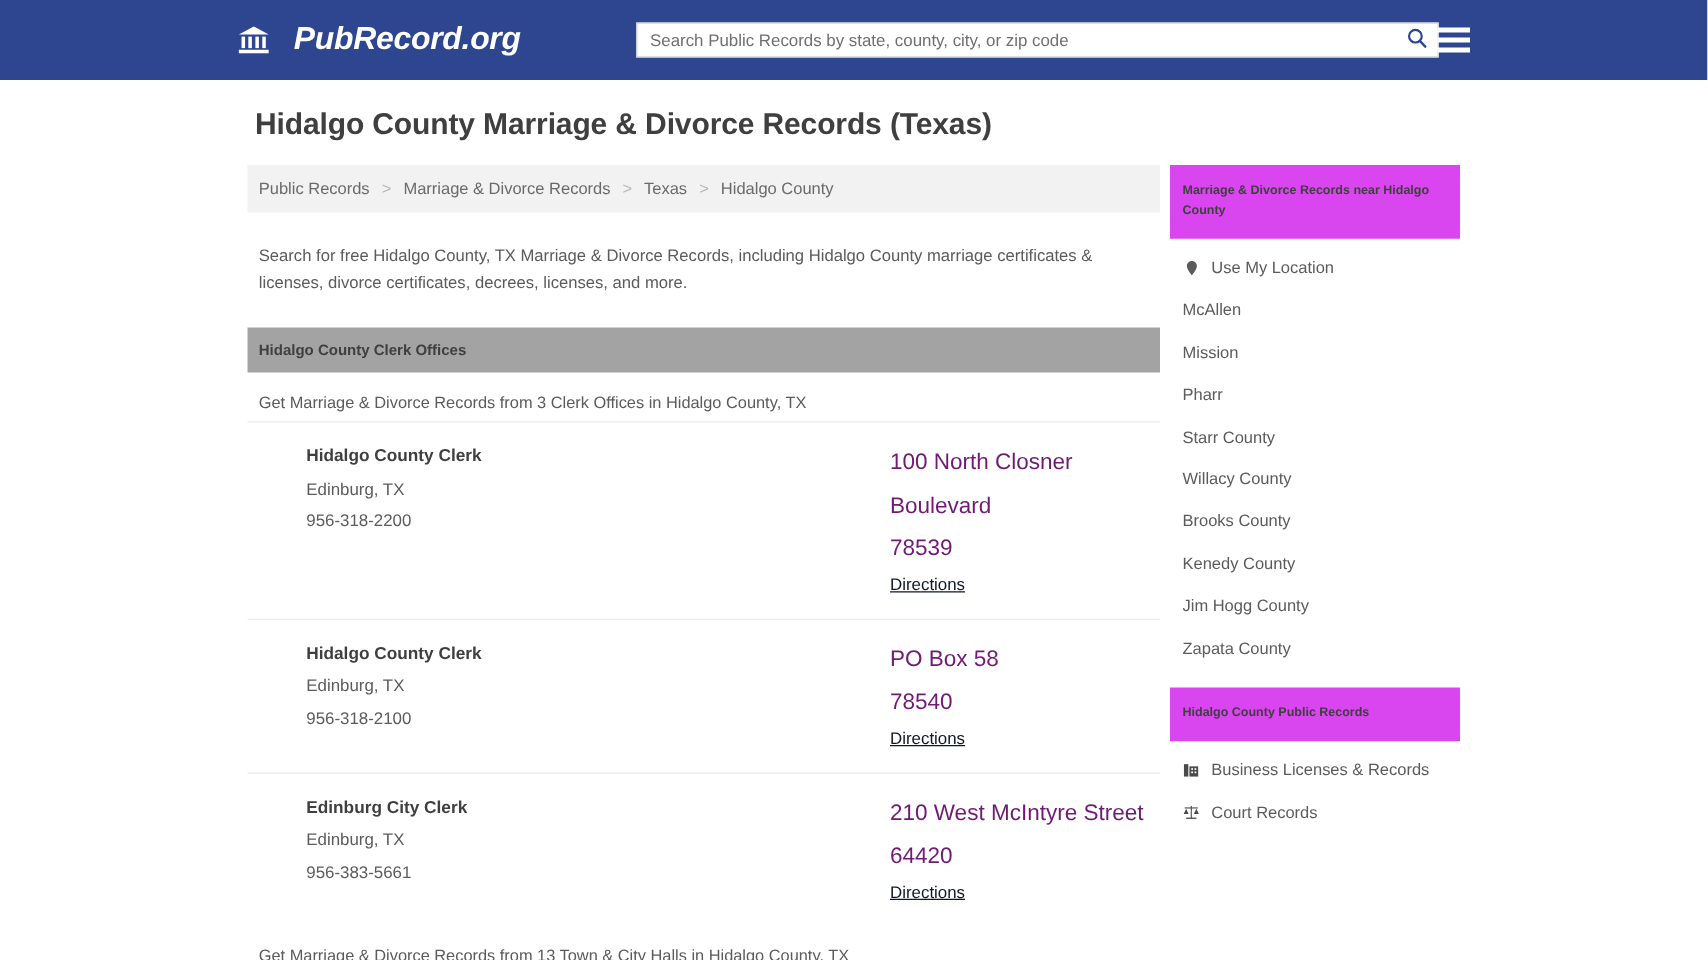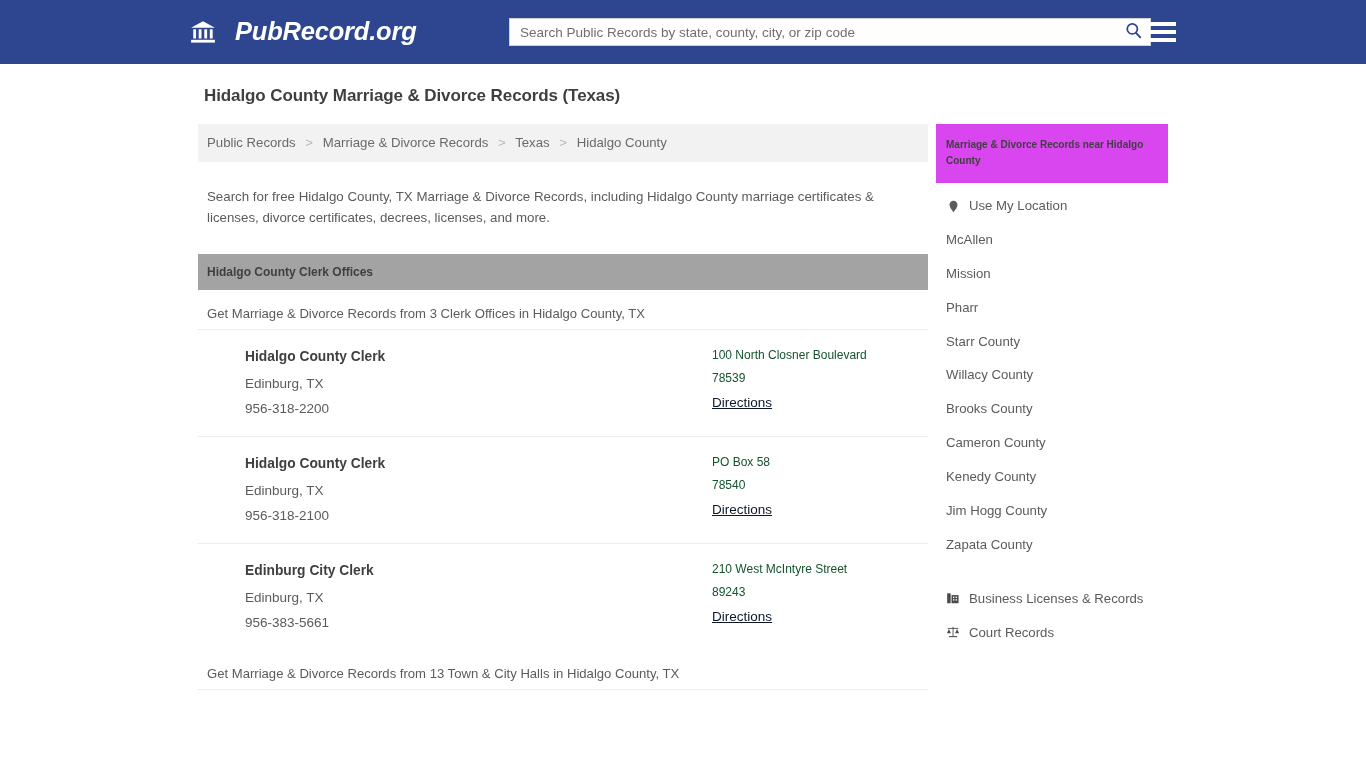--- a/index.html
+++ b/index.html
@@ -96,21 +96,21 @@
 
   
   .page {
     width: 970px;
     margin: 0 auto;
     padding-top: 22px;
     display: block;
     position: relative;
   }
   .page-title {
-    font-size: 17px;
+    font-size: 24px;
     font-weight: bold;
     color: #3f3f3f;
     margin: 0 0 18px 6px;
     letter-spacing: -0.1px;
   }
   .columns { display: flex; align-items: flex-start; }
   .col-main { width: 730px; flex: 0 0 730px; }
   .col-side { width: 232px; flex: 0 0 232px; margin-left: 8px; }
 
   
@@ -163,22 +163,22 @@
     font-weight: bold;
     color: #3f3f3f;
     line-height: 1.9;
   }
   .l-line {
     font-size: 13.5px;
     color: #5b5b5b;
     line-height: 1.92;
   }
   .l-addr {
-    font-size: 12px;
-    color: #14532d;
+    font-size: 18px;
+    color: #701a75;
     line-height: 1.9;
   }
   .l-dir {
     font-size: 13.5px;
     color: #0f172a;
     line-height: 1.92;
     text-decoration: underline;
     cursor: pointer;
     display: inline-block;
   }
@@ -293,21 +293,21 @@
       </div>
 
       <div class="listing">
         <div class="lcol">
           <div class="l-name">Edinburg City Clerk</div>
           <div class="l-line">Edinburg, TX</div>
           <div class="l-line">956-383-5661</div>
         </div>
         <div class="rcol">
           <div class="l-addr">210 West McIntyre Street</div>
-          <div class="l-addr">89243</div>
+          <div class="l-addr">64420</div>
           <div><a class="l-dir" href="#">Directions</a></div>
         </div>
       </div>
 
       <div class="section-note">Get Marriage &amp; Divorce Records from 13 Town &amp; City Halls in Hidalgo County, TX</div>
 
       <div class="listing">
         
         
       </div>
@@ -338,35 +338,33 @@
         <li class="side-item">
           <span class="sitxt">Starr County</span>
         </li>
         <li class="side-item">
           <span class="sitxt">Willacy County</span>
         </li>
         <li class="side-item">
           <span class="sitxt">Brooks County</span>
         </li>
         <li class="side-item">
-          <span class="sitxt">Cameron County</span>
-        </li>
-        <li class="side-item">
           <span class="sitxt">Kenedy County</span>
         </li>
         <li class="side-item">
           <span class="sitxt">Jim Hogg County</span>
         </li>
         <li class="side-item">
           <span class="sitxt">Zapata County</span>
         </li>
       </ul>
 
       <div class="side-gap"></div>
 
+      <div class="side-box-head">Hidalgo County Public Records</div>
       <ul class="side-list">
         <li class="side-item">
           <span class="side-icon">
             <svg viewBox="0 0 24 24" width="14" height="14" aria-hidden="true">
               <rect x="2" y="4" width="6" height="17" fill="#4a4a4a"></rect>
               <rect x="9.5" y="7" width="12" height="14" fill="#4a4a4a"></rect>
               <rect x="12" y="9.5" width="2.4" height="2.4" fill="#ffffff"></rect>
               <rect x="16.5" y="9.5" width="2.4" height="2.4" fill="#ffffff"></rect>
               <rect x="12" y="14" width="2.4" height="2.4" fill="#ffffff"></rect>
               <rect x="16.5" y="14" width="2.4" height="2.4" fill="#ffffff"></rect>

